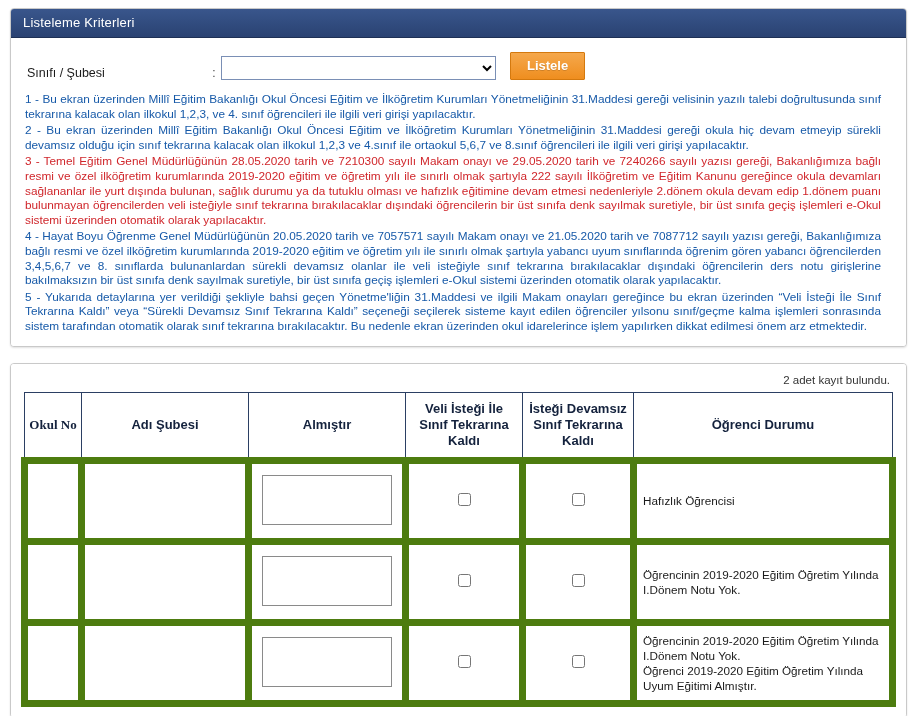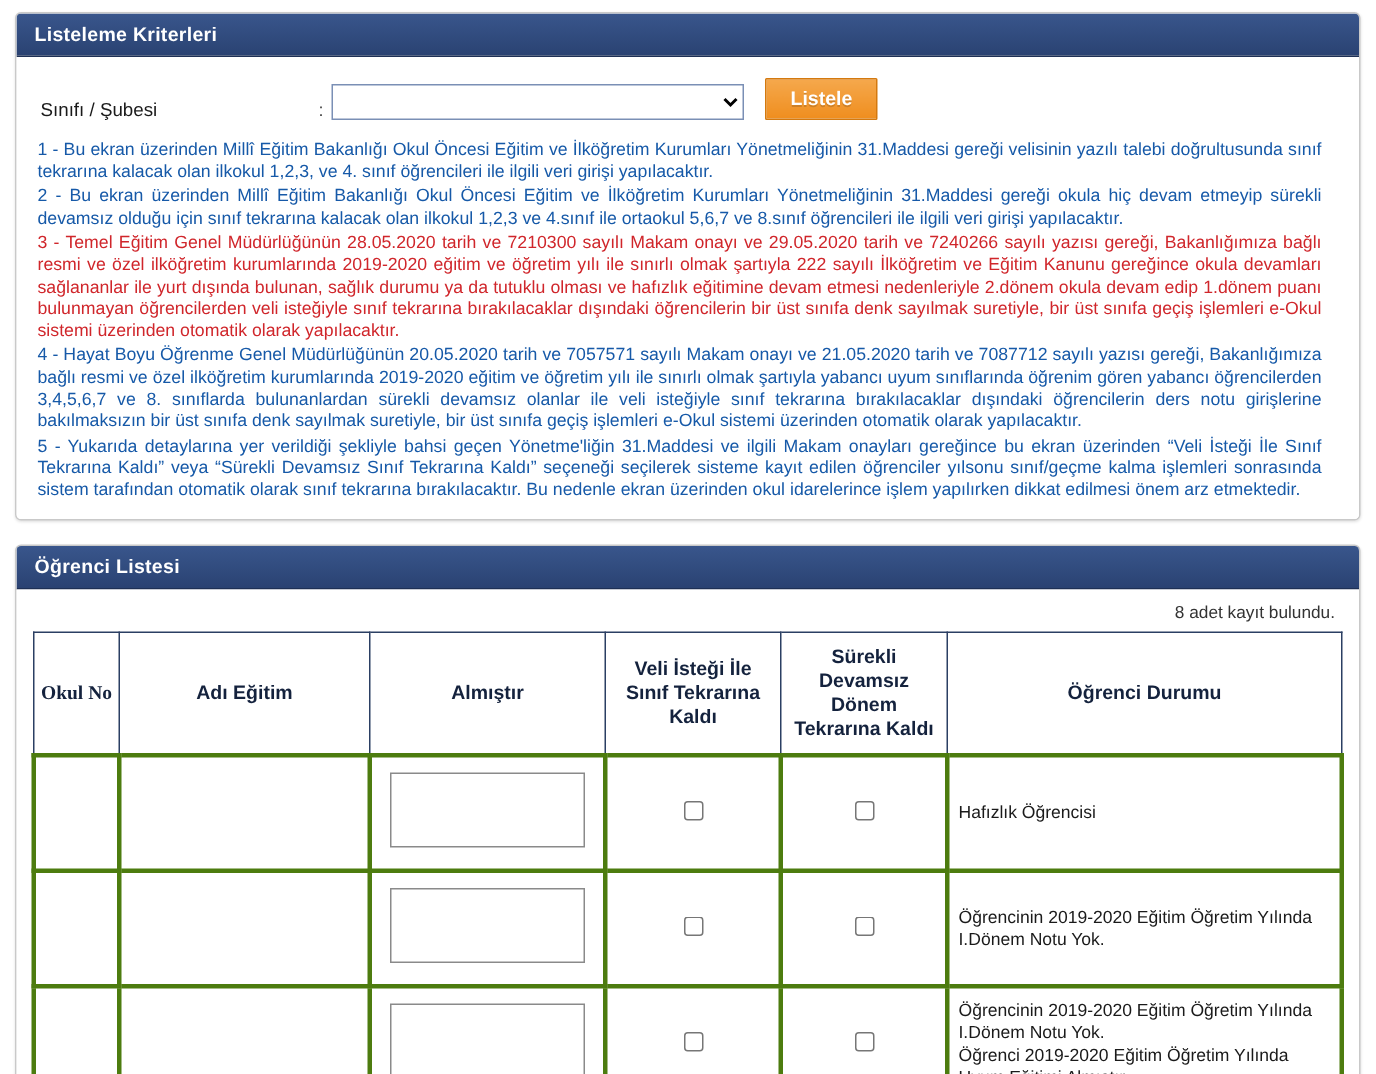--- a/index.html
+++ b/index.html
@@ -29,21 +29,21 @@
     border: 1px solid #c9c9c9;
     border-radius: 4px;
     background: #ffffff;
     box-shadow: 0 1px 2px rgba(0,0,0,0.12);
     overflow: hidden;
   }
   .panel-header {
     background: #2e4a7d;
     background: linear-gradient(to bottom, #39568c 0%, #2a4272 100%);
     color: #ffffff;
-    font-weight: bold;
+    font-weight: normal;
     font-size: 13px;
     padding: 6px 10px 7px 12px;
     border-bottom: 1px solid #1e3055;
     letter-spacing: .2px;
   }
   .panel-body {
     padding: 8px 10px 10px 10px;
     background: #ffffff;
   }
 
@@ -118,21 +118,21 @@
     border: 1px solid #2b3f63;
     color: #14223d;
     font-weight: bold;
     font-size: 13px;
     padding: 8px 4px;
     text-align: center;
     line-height: 16px;
     vertical-align: middle;
   }
   table.students-table td {
-    border: 3px solid #4d7c0f;
+    border: 7px solid #4d7c0f;
     padding: 6px 6px;
     font-size: 11.7px;
     vertical-align: middle;
     color: #1a1a1a;
     background: #ffffff;
     height: 62px;
   }
   td.col-no    { width: 48px;  text-align: center; }
   td.col-name  { width: 158px; }
   td.col-desc  { width: 148px; text-align: center; }
@@ -187,33 +187,32 @@
         <p class="note blue">2 - Bu ekran üzerinden Millî Eğitim Bakanlığı Okul Öncesi Eğitim ve İlköğretim Kurumları Yönetmeliğinin 31.Maddesi gereği okula hiç devam etmeyip sürekli devamsız olduğu için sınıf tekrarına kalacak olan ilkokul 1,2,3 ve 4.sınıf ile ortaokul 5,6,7 ve 8.sınıf öğrencileri ile ilgili veri girişi yapılacaktır.</p>
         <p class="note red">3 - Temel Eğitim Genel Müdürlüğünün 28.05.2020 tarih ve 7210300 sayılı Makam onayı ve 29.05.2020 tarih ve 7240266 sayılı yazısı gereği, Bakanlığımıza bağlı resmi ve özel ilköğretim kurumlarında 2019-2020 eğitim ve öğretim yılı ile sınırlı olmak şartıyla 222 sayılı İlköğretim ve Eğitim Kanunu gereğince okula devamları sağlananlar ile yurt dışında bulunan, sağlık durumu ya da tutuklu olması ve hafızlık eğitimine devam etmesi nedenleriyle 2.dönem okula devam edip 1.dönem puanı bulunmayan öğrencilerden veli isteğiyle sınıf tekrarına bırakılacaklar dışındaki öğrencilerin bir üst sınıfa denk sayılmak suretiyle, bir üst sınıfa geçiş işlemleri e-Okul sistemi üzerinden otomatik olarak yapılacaktır.</p>
         <p class="note blue">4 - Hayat Boyu Öğrenme Genel Müdürlüğünün 20.05.2020 tarih ve 7057571 sayılı Makam onayı ve 21.05.2020 tarih ve 7087712 sayılı yazısı gereği, Bakanlığımıza bağlı resmi ve özel ilköğretim kurumlarında 2019-2020 eğitim ve öğretim yılı ile sınırlı olmak şartıyla yabancı uyum sınıflarında öğrenim gören yabancı öğrencilerden 3,4,5,6,7 ve 8. sınıflarda bulunanlardan sürekli devamsız olanlar ile veli isteğiyle sınıf tekrarına bırakılacaklar dışındaki öğrencilerin ders notu girişlerine bakılmaksızın bir üst sınıfa denk sayılmak suretiyle, bir üst sınıfa geçiş işlemleri e-Okul sistemi üzerinden otomatik olarak yapılacaktır.</p>
         <p class="note blue">5 - Yukarıda detaylarına yer verildiği şekliyle bahsi geçen Yönetme'liğin 31.Maddesi ve ilgili Makam onayları gereğince bu ekran üzerinden “Veli İsteği İle Sınıf Tekrarına Kaldı” veya “Sürekli Devamsız Sınıf Tekrarına Kaldı” seçeneği seçilerek sisteme kayıt edilen öğrenciler yılsonu sınıf/geçme kalma işlemleri sonrasında sistem tarafından otomatik olarak sınıf tekrarına bırakılacaktır. Bu nedenle ekran üzerinden okul idarelerince işlem yapılırken dikkat edilmesi önem arz etmektedir.</p>
       </div>
 
     </div>
   </div>
 
   <div class="panel students">
-    <div class="panel-header">Öğrenci Listesi</div>
     <div class="panel-body">
 
-      <div class="record-count">8 adet kayıt bulundu.</div>
+      <div class="record-count">2 adet kayıt bulundu.</div>
 
       <table class="students-table">
         <thead>
           <tr>
             <th class="col-no">Okul No</th>
-            <th class="col-name">Adı Eğitim</th>
+            <th class="col-name">Adı Şubesi</th>
             <th class="col-desc">Almıştır</th>
             <th class="col-chk">Veli İsteği İle Sınıf Tekrarına Kaldı</th>
-            <th class="col-chk2">Sürekli Devamsız Dönem Tekrarına Kaldı</th>
+            <th class="col-chk2">İsteği Devamsız Sınıf Tekrarına Kaldı</th>
             <th>Öğrenci Durumu</th>
           </tr>
         </thead>
         <tbody>
 
           <tr>
             <td class="col-no"></td>
             <td class="col-name"></td>
             <td class="col-desc">
               <textarea class="desc-box" style=""></textarea>

